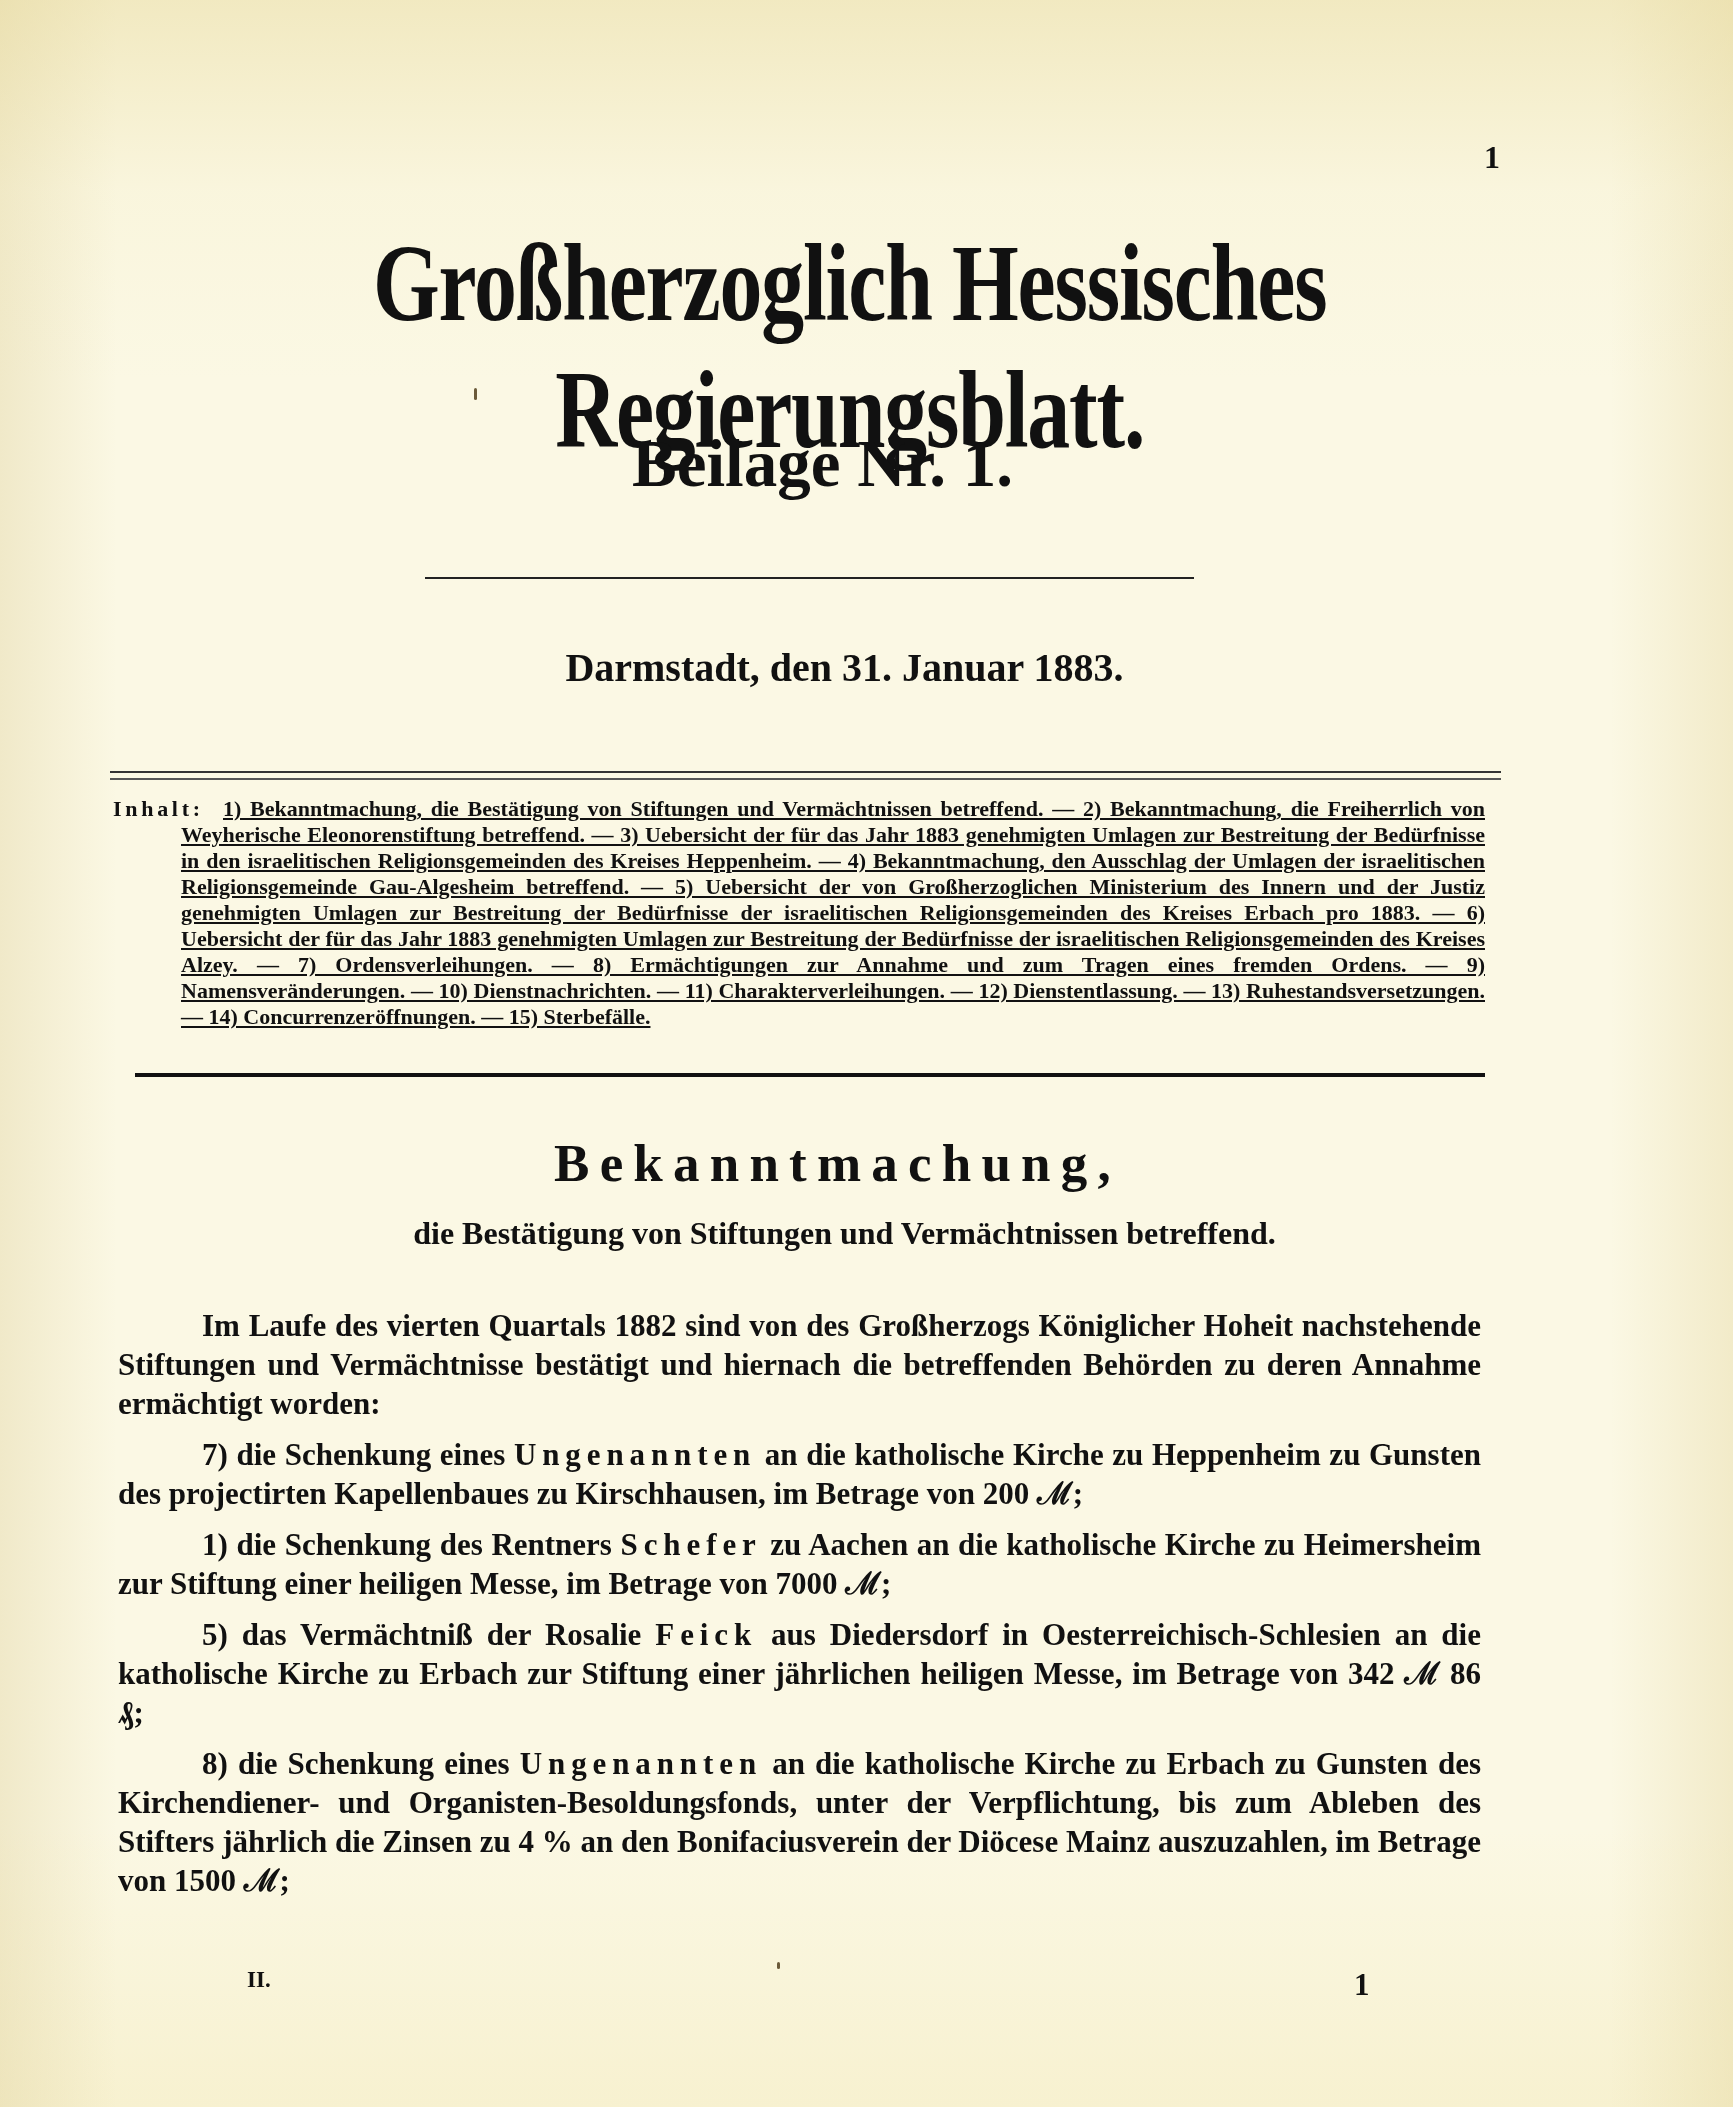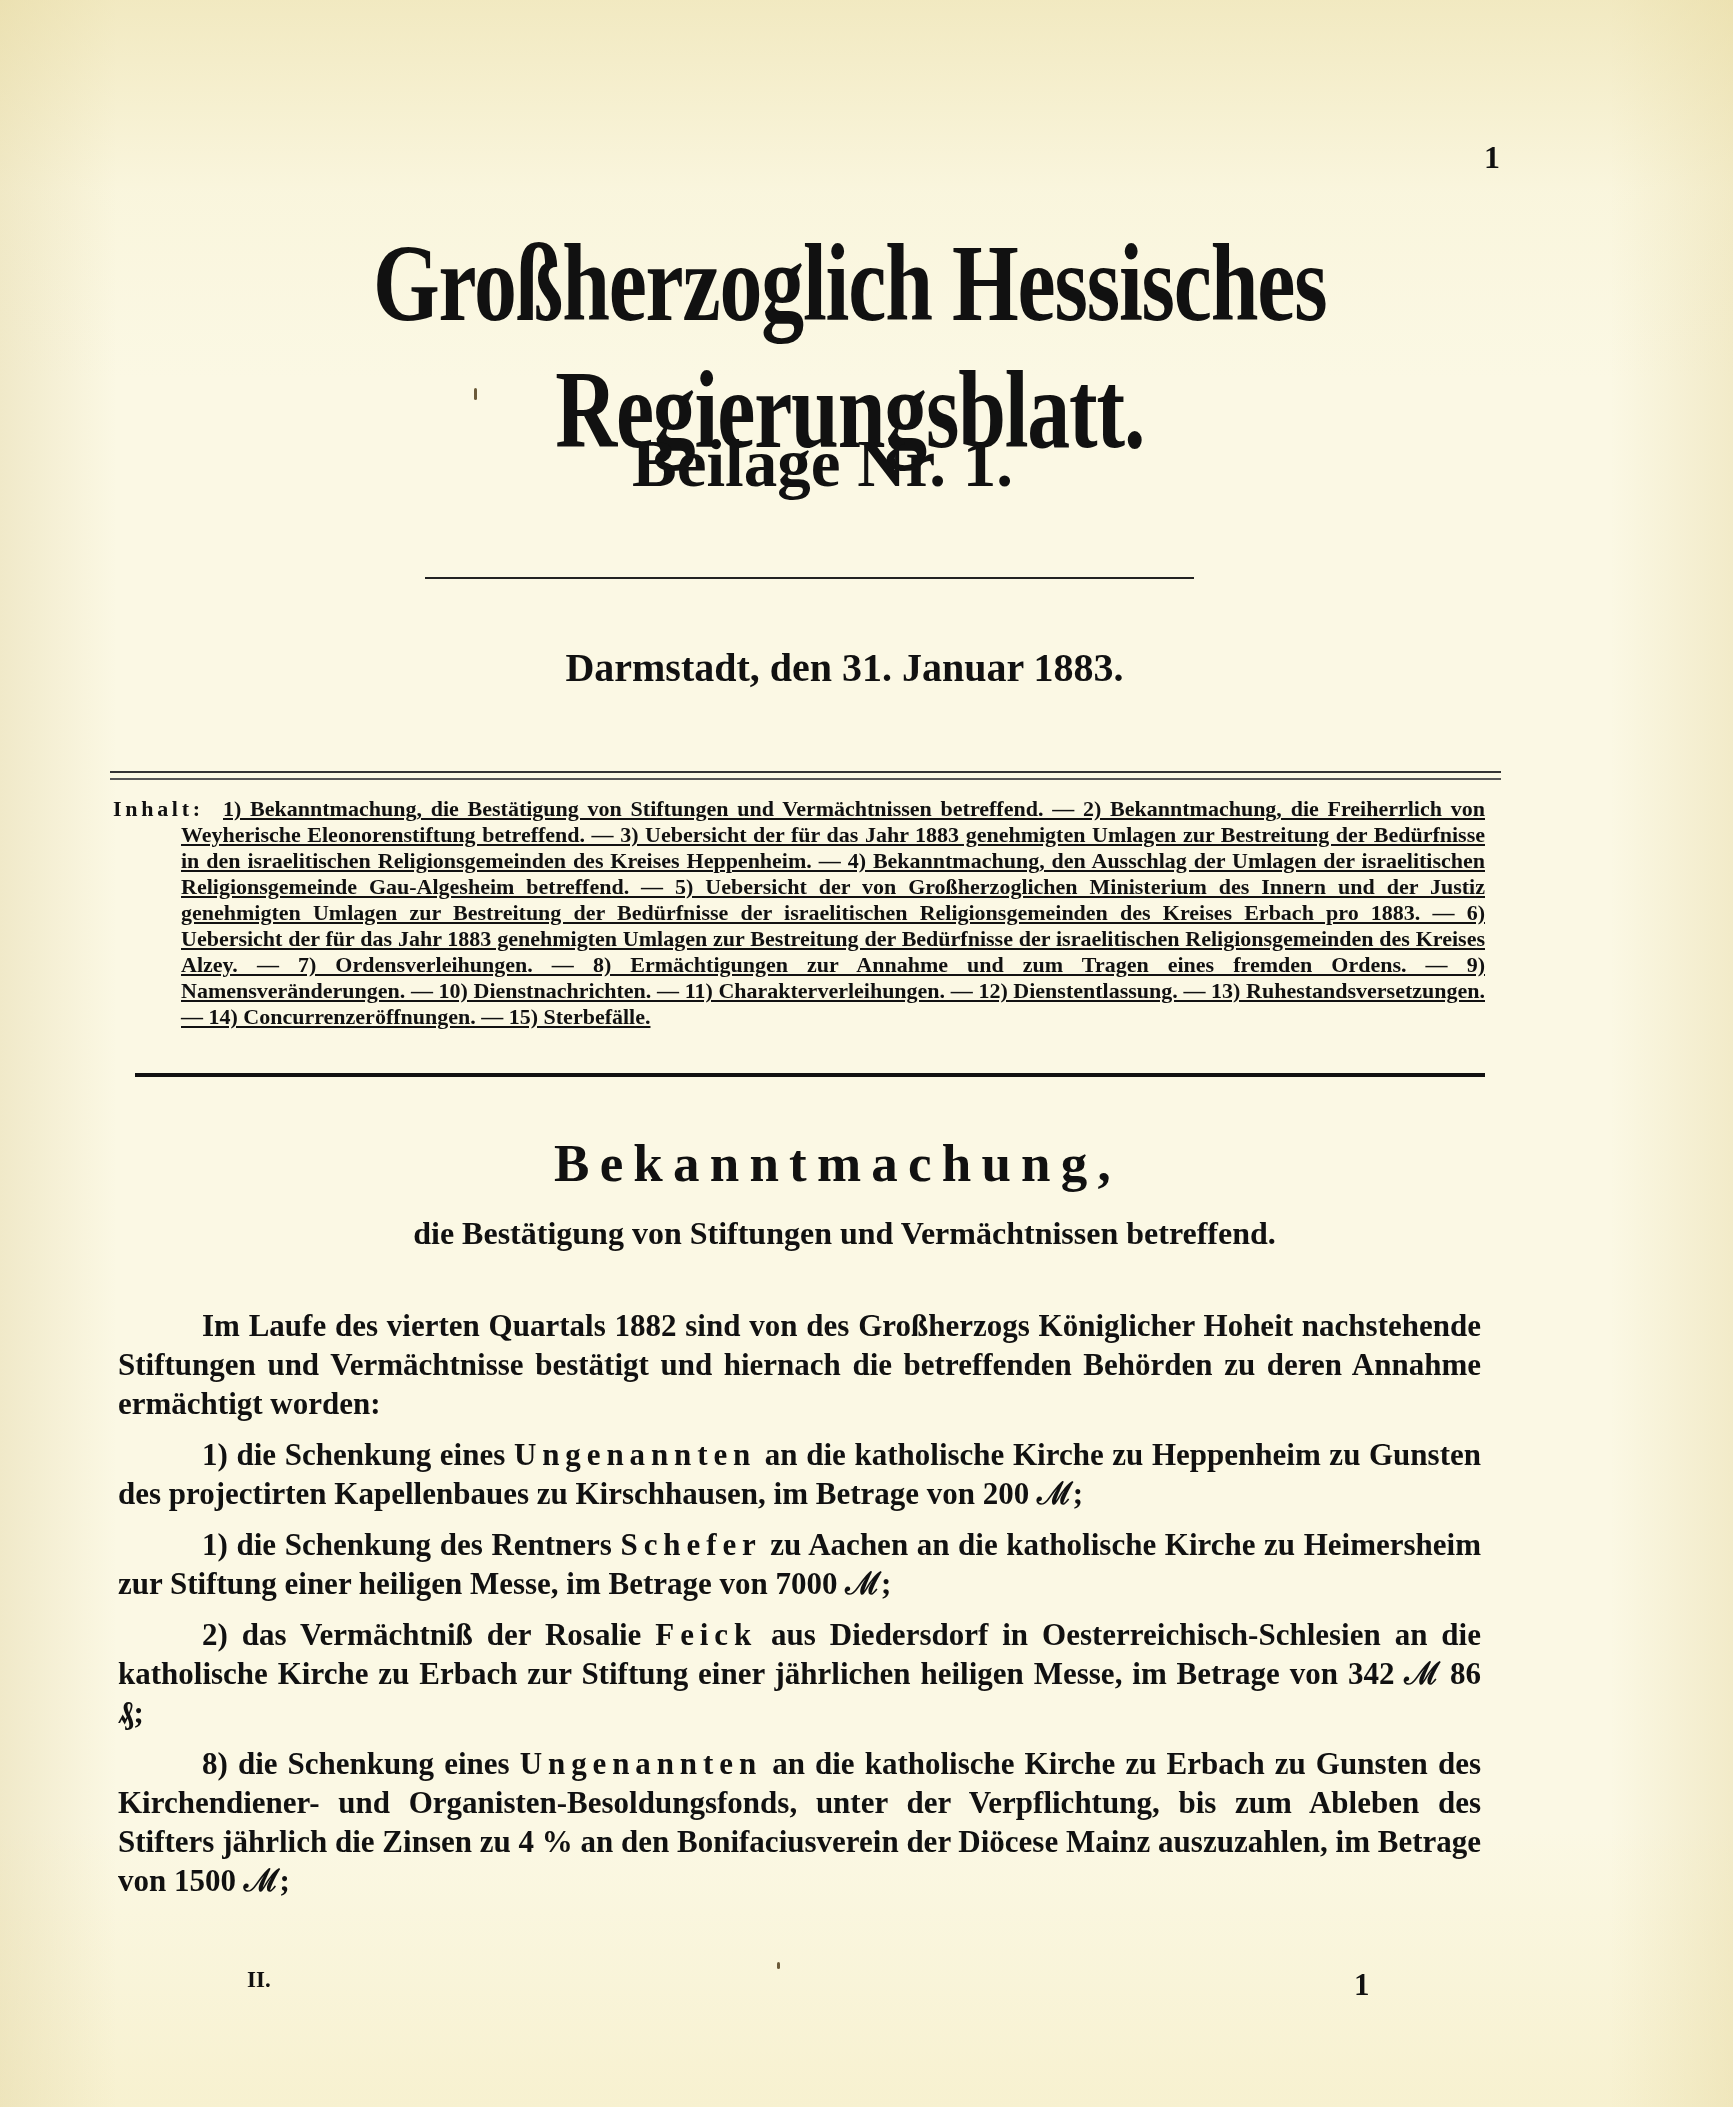--- a/index.html
+++ b/index.html
@@ -57,23 +57,23 @@
 </div>
 
 <div class="abs rule-thick"></div>
 
 <div class="abs heading">Bekanntmachung,</div>
 
 <div class="abs subheading">die Bestätigung von Stiftungen und Vermächtnissen betreffend.</div>
 
 <div class="abs main-text">
   <p>Im Laufe des vierten Quartals 1882 sind von des Großherzogs Königlicher Hoheit nachstehende Stiftungen und Vermächtnisse bestätigt und hiernach die betreffenden Behörden zu deren Annahme ermächtigt worden:</p>
-  <p><span>1) die Schenkung eines </span><span class="spaced">Ungenannten</span><span> an die katholische Kirche zu Heppenheim zu Gunsten des projectirten Kapellenbaues zu Kirschhausen, im Betrage von 200 ℳ;</span></p>
+  <p><span>7) die Schenkung eines </span><span class="spaced">Ungenannten</span><span> an die katholische Kirche zu Heppenheim zu Gunsten des projectirten Kapellenbaues zu Kirschhausen, im Betrage von 200 ℳ;</span></p>
   <p><span>1) die Schenkung des Rentners </span><span class="spaced">Schefer</span><span> zu Aachen an die katholische Kirche zu Heimersheim zur Stiftung einer heiligen Messe, im Betrage von 7000 ℳ;</span></p>
-  <p><span>2) das Vermächtniß der Rosalie </span><span class="spaced">Feick</span><span> aus Diedersdorf in Oesterreichisch-Schlesien an die katholische Kirche zu Erbach zur Stiftung einer jährlichen heiligen Messe, im Betrage von 342 ℳ 86 ₰;</span></p>
+  <p><span>5) das Vermächtniß der Rosalie </span><span class="spaced">Feick</span><span> aus Diedersdorf in Oesterreichisch-Schlesien an die katholische Kirche zu Erbach zur Stiftung einer jährlichen heiligen Messe, im Betrage von 342 ℳ 86 ₰;</span></p>
   <p><span>8) die Schenkung eines </span><span class="spaced">Ungenannten</span><span> an die katholische Kirche zu Erbach zu Gunsten des Kirchendiener- und Organisten-Besoldungsfonds, unter der Verpflichtung, bis zum Ableben des Stifters jährlich die Zinsen zu 4 % an den Bonifaciusverein der Diöcese Mainz auszuzahlen, im Betrage von 1500 ℳ;</span></p>
 </div>
 
 <div class="abs footer-left">II.</div>
 <div class="abs footer-right">1</div>
 
 <div class="abs speck" style="left:474px;top:388px;width:2.9px;height:11.7px;"></div>
 <div class="abs speck" style="left:777px;top:1962px;width:2.9px;height:7.3px;"></div>
 
 

